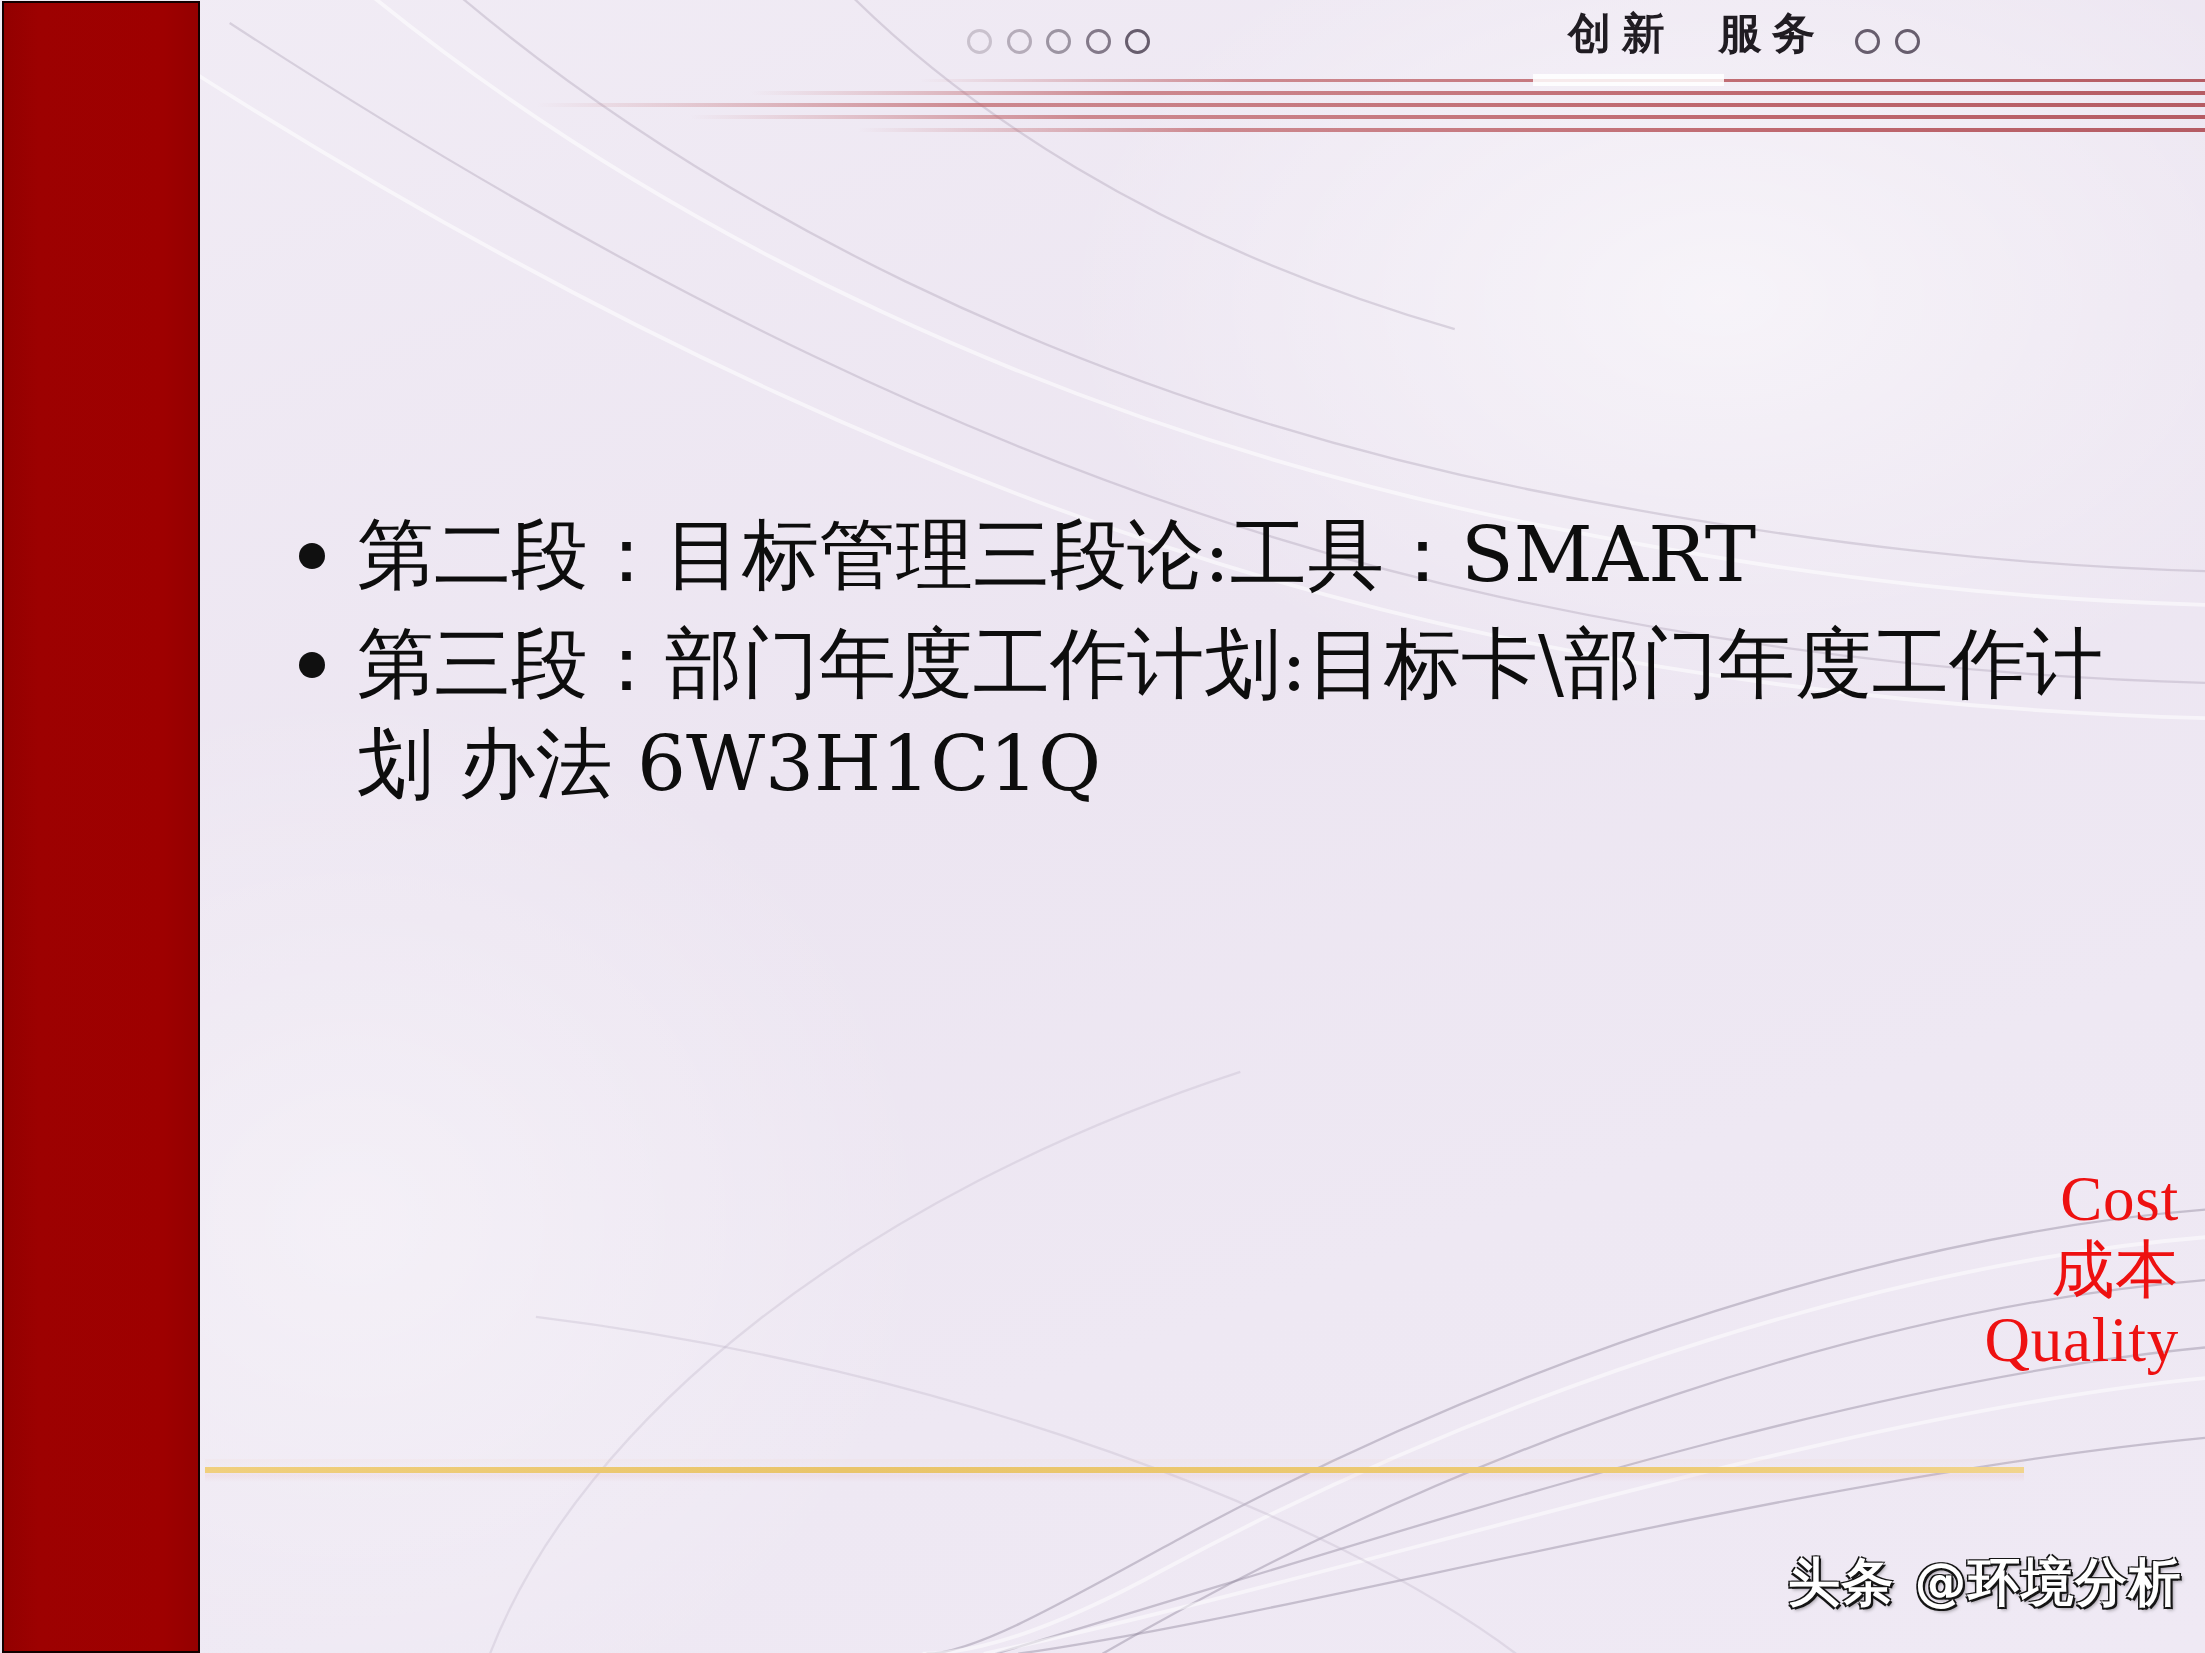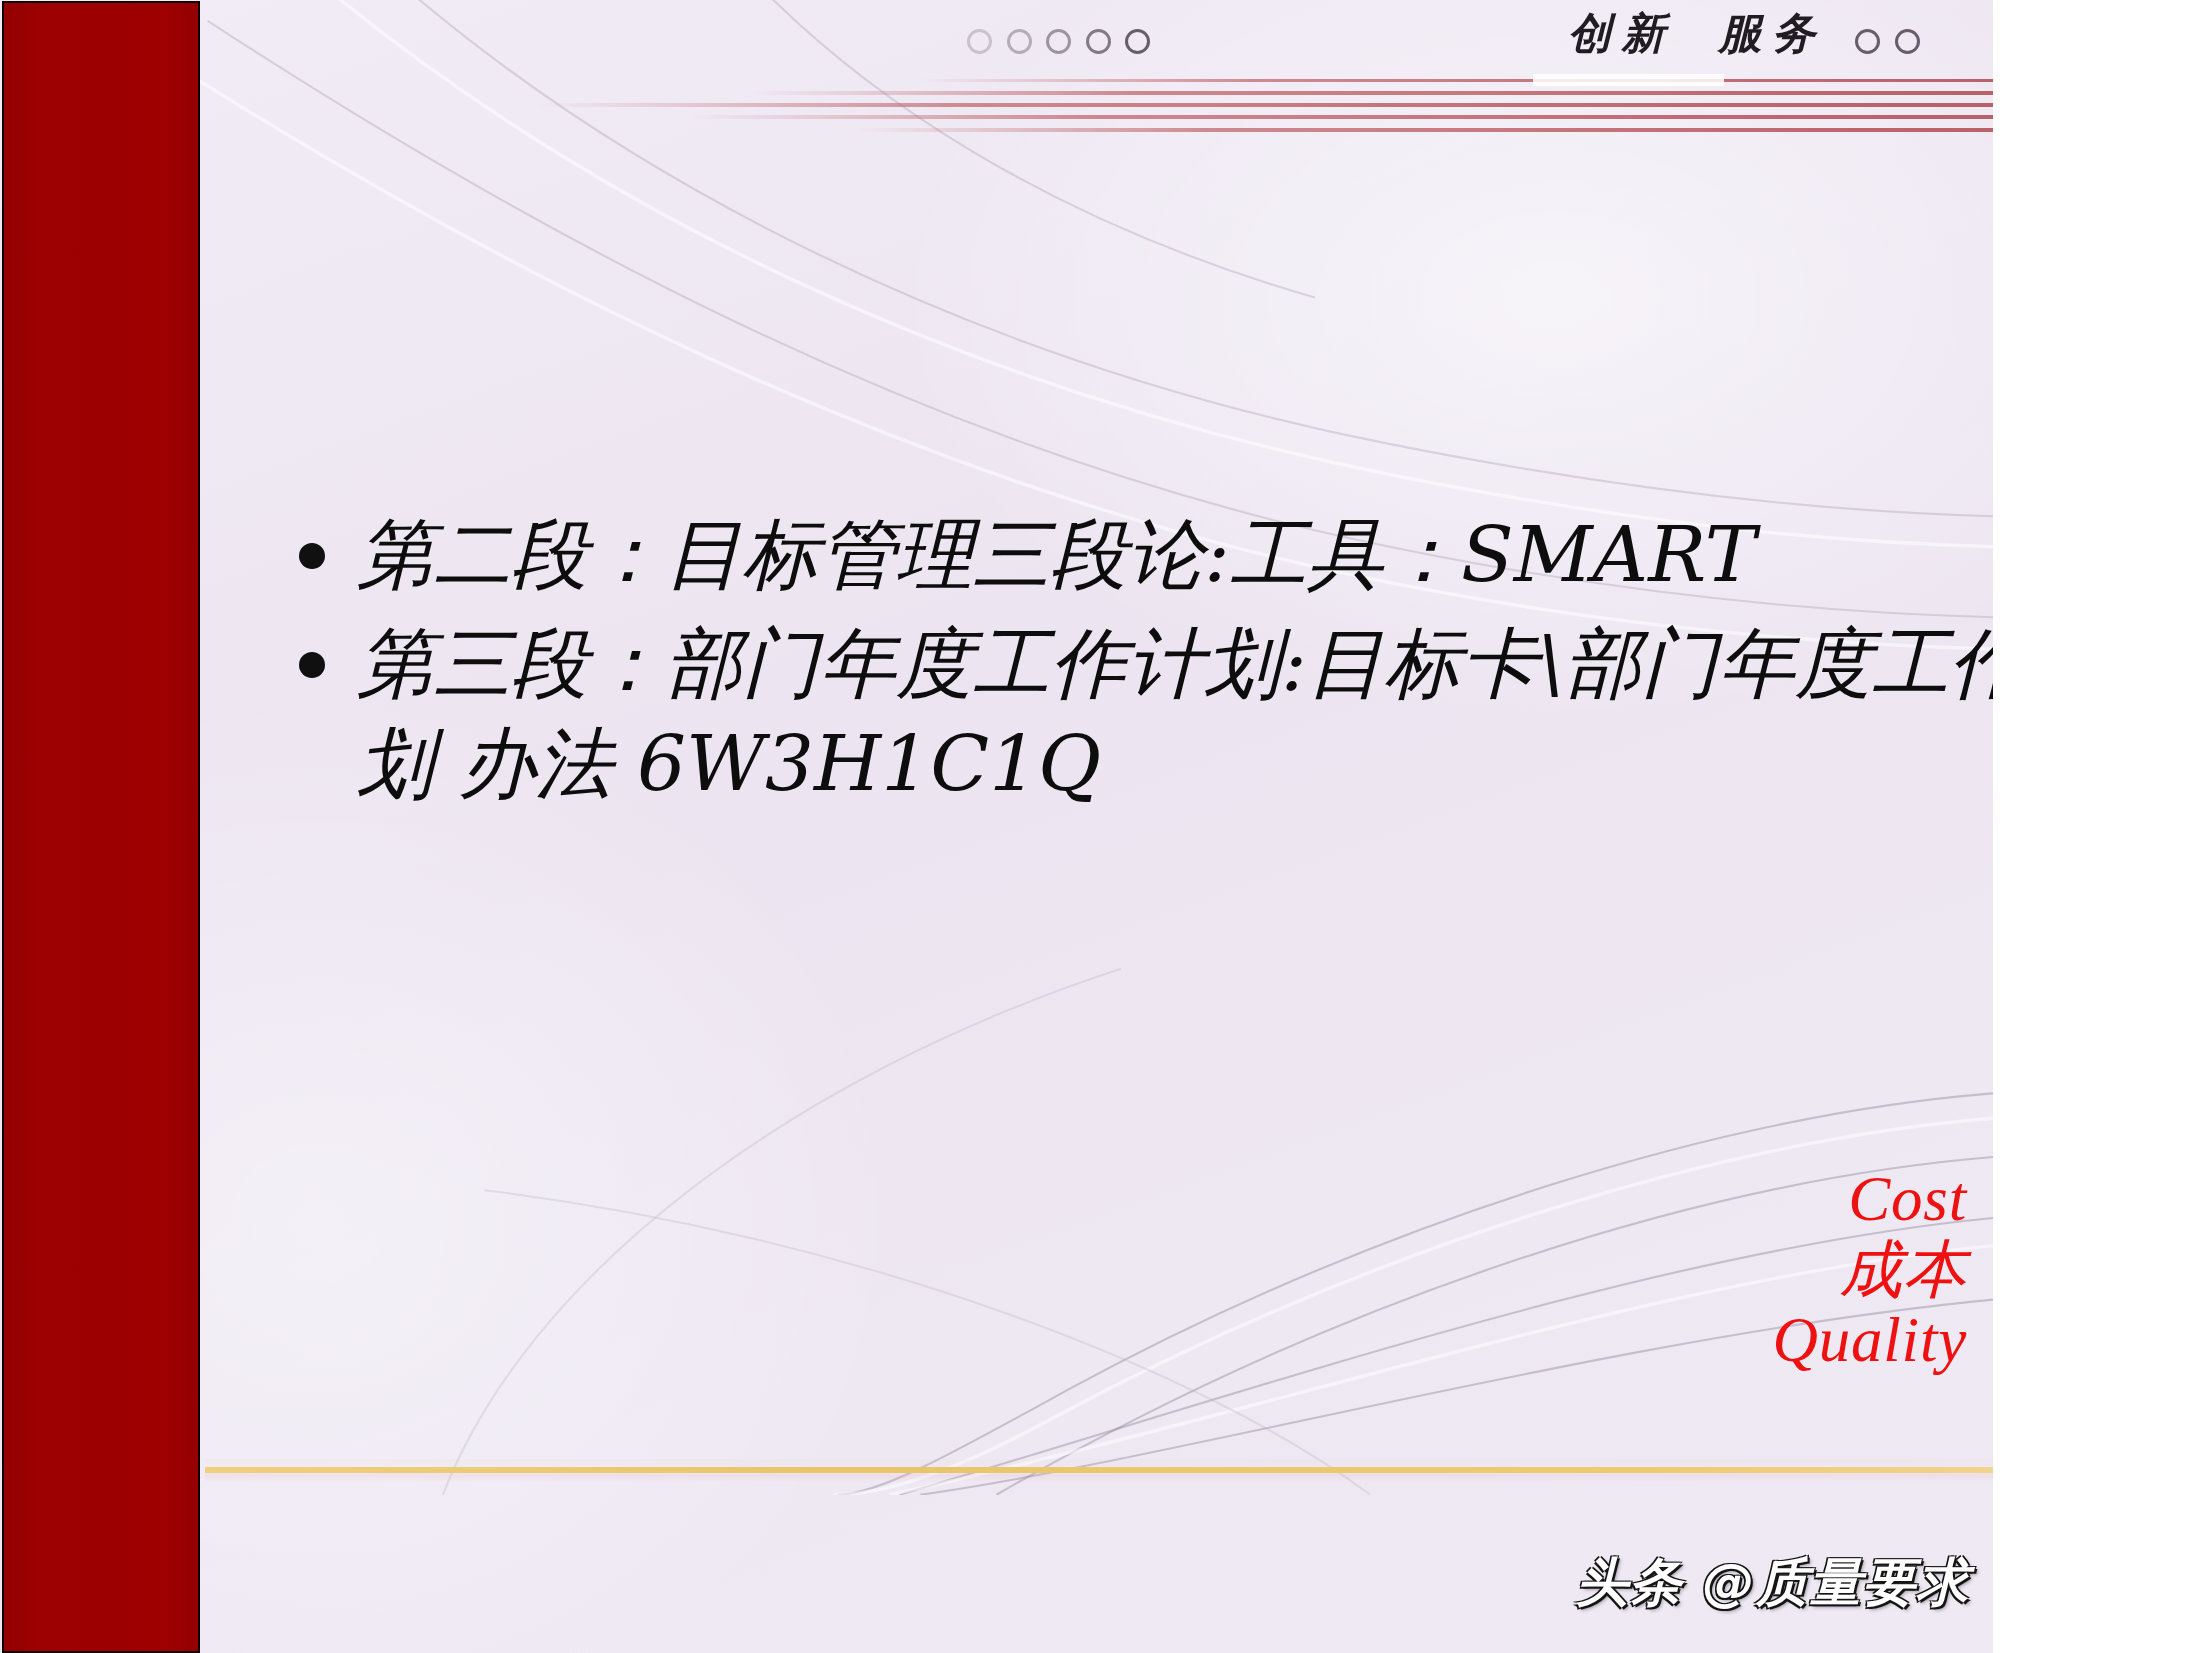--- a/index.html
+++ b/index.html
@@ -6,25 +6,24 @@
     margin: 0;
     padding: 0;
     background: #ffffff;
   }
   body {
     font-family: "Liberation Serif", "DejaVu Serif", serif;
   }
 
   #slide {
     position: relative;
-    width: 1993px;
+    width: 2205px;
     height: 1654px;
     overflow: hidden;
     background: #eee8f2;
-    font-style: italic;
   }
 
   
   .bg-wash {
     position: absolute;
     inset: 0;
     background:
       radial-gradient(ellipse 1072px 689px at 78% 18%, rgba(255,255,255,0.55) 0%, rgba(255,255,255,0) 62%),
       radial-gradient(ellipse 919px 842px at 16% 74%, rgba(255,255,255,0.40) 0%, rgba(255,255,255,0) 64%),
       linear-gradient(160deg, #f1ecf5 0%, #ece5f1 44%, #eee8f3 72%, #efe9f4 100%);
@@ -292,16 +291,16 @@
 
   <div class="cq-block">
     <div>Cost</div>
     <div>成本</div>
     <div>Quality</div>
   </div>
 
   <div class="gold-line-glow"></div>
   <div class="gold-line"></div>
 
-  <div class="watermark">头条 @质量要求</div>
+  <div class="watermark">头条 @环境分析</div>
 
 </div>
 
 
 </body></html>

